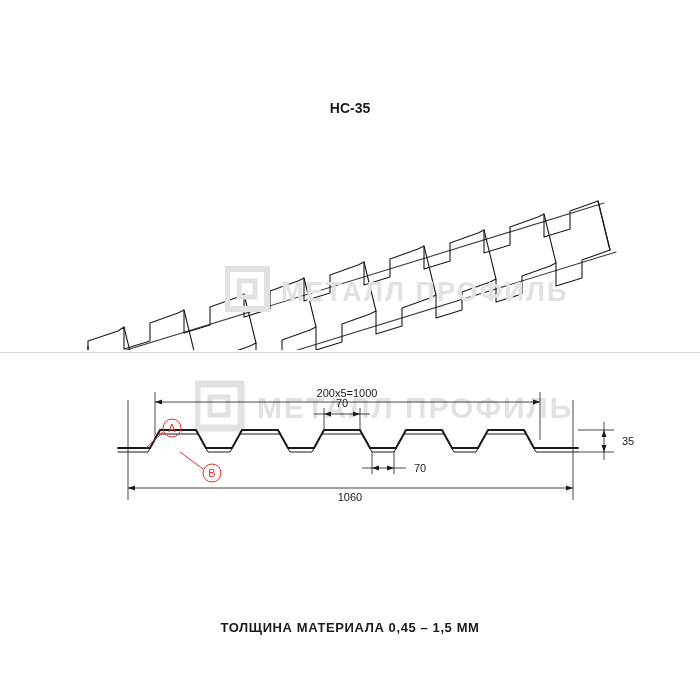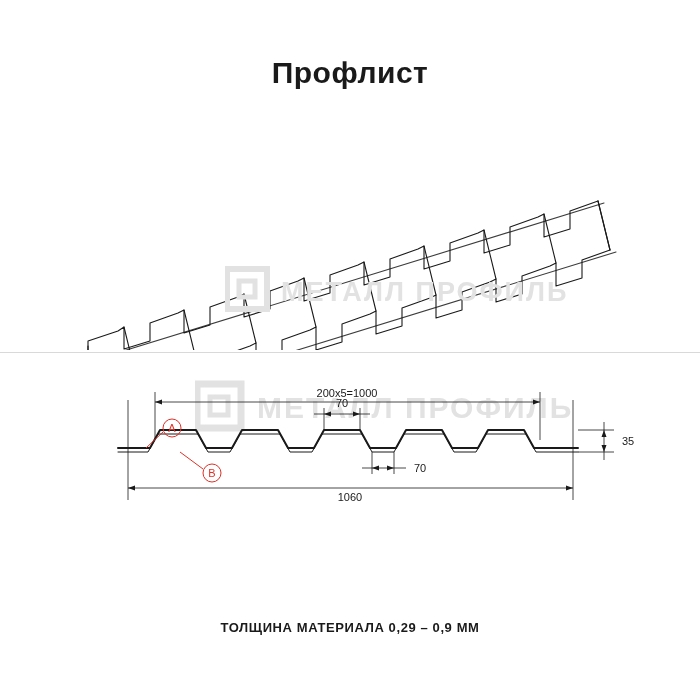--- a/index.html
+++ b/index.html
@@ -85,21 +85,21 @@
     letter-spacing: 2px;
     fill: #e2e2e2;
   }
   svg { display: block; }
 </style>
 </head>
 <body>
 
 <div class="page">
 
-  <div class="title">Профлист</div>
+  <div class="subtitle">НС-35</div>
 
   <div class="iso-area">
     <svg width="700" height="200" viewBox="0 0 700 200" aria-hidden="true">
       <g fill="none" stroke="#1a1a1a" stroke-width="1.1" stroke-linejoin="round" stroke-linecap="round">
 
         <path d="M88,213 L88,196 L118,186 L124,182 L124,204 L150,196 L150,178
                  L178,168 L184,165 L184,188 L210,180 L210,162 L238,152 L244,149
                  L244,172 L270,164 L270,146 L298,136 L304,133 L304,156 L330,148
                  L330,130 L358,120 L364,117 L364,140 L390,132 L390,114 L418,104
                  L424,101 L424,124 L450,116 L450,98 L478,88 L484,85 L484,108
@@ -244,15 +244,15 @@
 
       <g stroke="#e03127" stroke-width="1" fill="none">
         <circle cx="212" cy="103" r="9"></circle>
         <path d="M203,99 L180,82"></path>
       </g>
       <text x="212" y="107" text-anchor="middle" font-size="11" fill="#e03127" font-family="Liberation Sans, sans-serif">B</text>
 
     </svg>
   </div>
 
-  <div class="footer">ТОЛЩИНА МАТЕРИАЛА 0,29 – 0,9 ММ</div>
+  <div class="footer">ТОЛЩИНА МАТЕРИАЛА 0,45 – 1,5 ММ</div>
 
 </div>
 
 </body></html>

